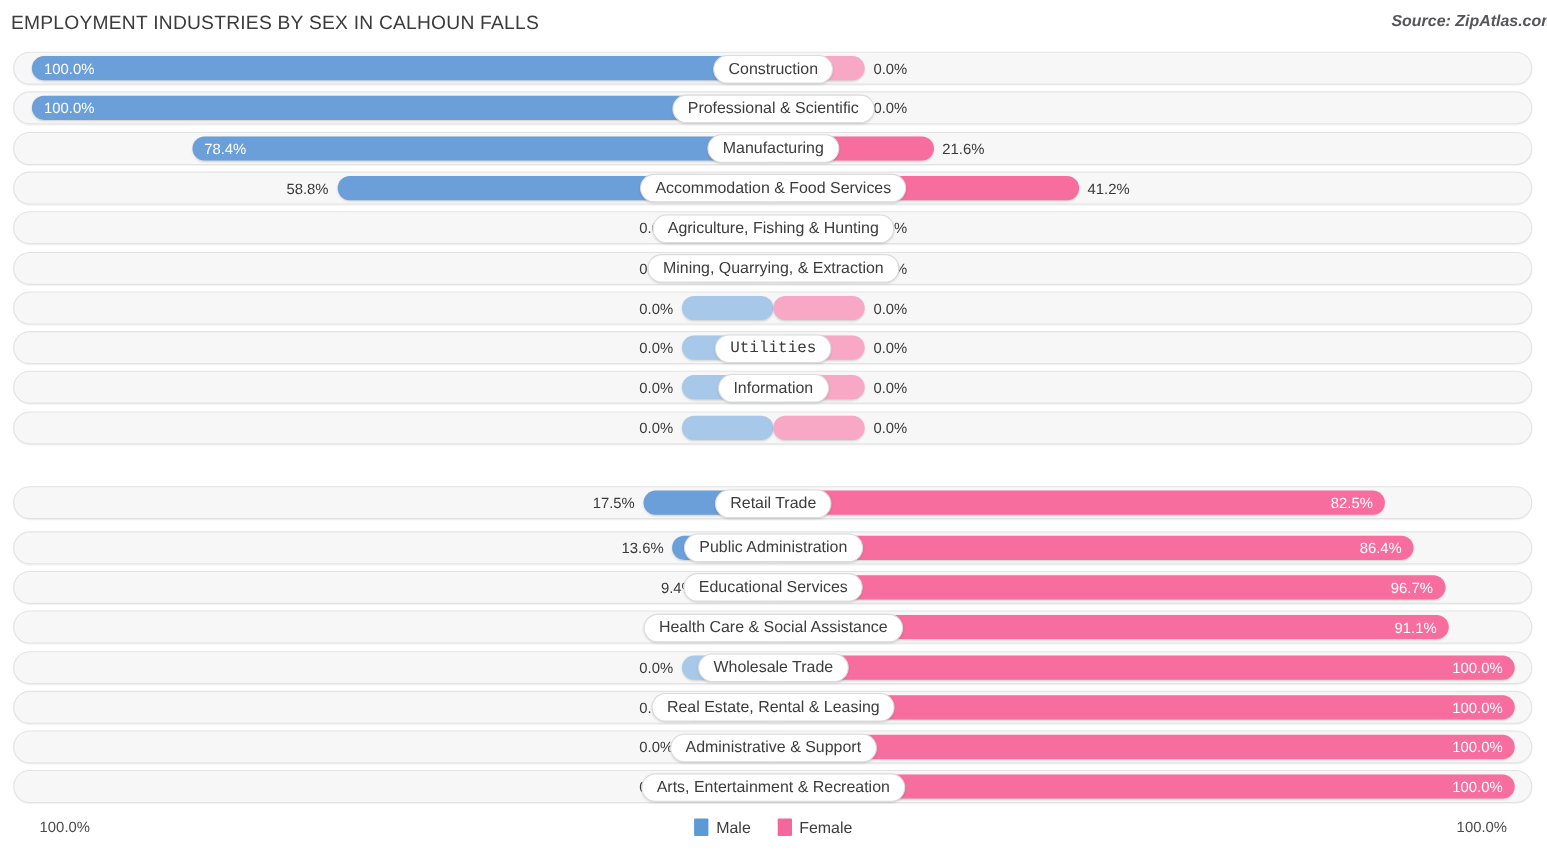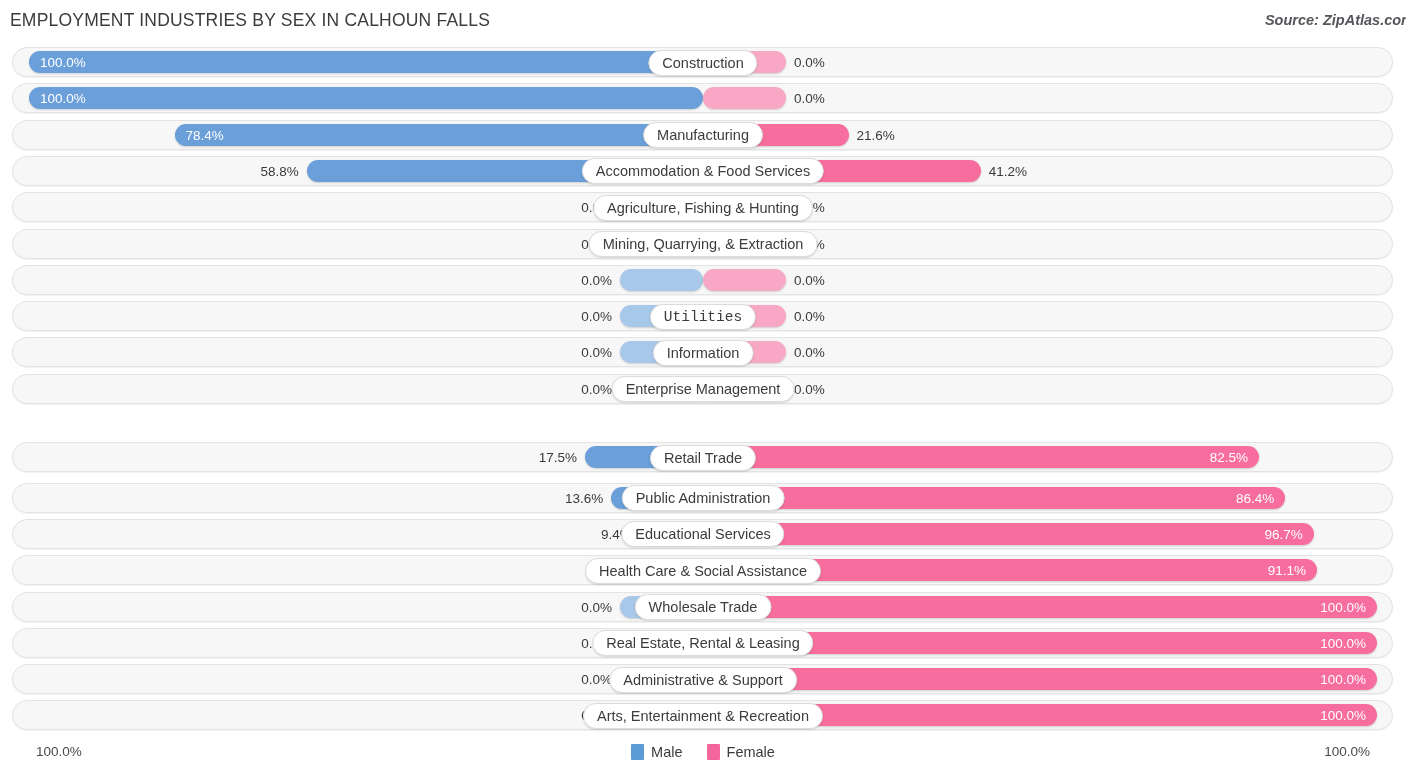--- a/index.html
+++ b/index.html
@@ -184,20 +184,21 @@
       <div class="val inside right-of" style="left: 40px;">100.0%</div>
       <div class="val outside right-of" style="left: 794px;">0.0%</div>
       <div class="pill" style="left: 703px;">Construction</div>
     </div>
     <div class="row" style="top: 36.3px;">
       <div class="track"></div>
       <div class="bar bar-male" style="left: 29px; width: 674px; background: rgb(106, 159, 218);"></div>
       <div class="bar bar-female" style="left: 703px; width: 83px; background: rgb(248, 168, 196);"></div>
       <div class="val inside right-of" style="left: 40px;">100.0%</div>
       <div class="val outside right-of" style="left: 794px;">0.0%</div>
+      <div class="pill" style="left: 703px;">Professional &amp; Scientific</div>
     </div>
     <div class="row" style="top: 72.6px;">
       <div class="track"></div>
       <div class="bar bar-male" style="left: 174.584px; width: 528.416px; background: rgb(106, 159, 218);"></div>
       <div class="bar bar-female" style="left: 703px; width: 145.584px; background: rgb(247, 109, 158);"></div>
       <div class="val inside right-of" style="left: 185.584px;">78.4%</div>
       <div class="val outside right-of" style="left: 856.584px;">21.6%</div>
       <div class="pill" style="left: 703px;">Manufacturing</div>
     </div>
     <div class="row" style="top: 108.9px;">
@@ -246,21 +247,20 @@
       <div class="val outside left-of" style="right: 794px;">0.0%</div>
       <div class="val outside right-of" style="left: 794px;">0.0%</div>
       <div class="pill" style="left: 703px;">Information</div>
     </div>
     <div class="row" style="top: 326.7px;">
       <div class="track"></div>
       <div class="bar bar-male" style="left: 620px; width: 83px; background: rgb(168, 200, 234);"></div>
       <div class="bar bar-female" style="left: 703px; width: 83px; background: rgb(248, 168, 196);"></div>
       <div class="val outside left-of" style="right: 794px;">0.0%</div>
       <div class="val outside right-of" style="left: 794px;">0.0%</div>
-      <div class="pill" style="left: 703px;">Enterprise Management</div>
     </div>
     <div class="row" style="top: 395px;">
       <div class="track"></div>
       <div class="bar bar-male" style="left: 585.05px; width: 117.95px; background: rgb(106, 159, 218);"></div>
       <div class="bar bar-female" style="left: 703px; width: 556.05px; background: rgb(247, 109, 158);"></div>
       <div class="val outside left-of" style="right: 828.95px;">17.5%</div>
       <div class="val inside left-of" style="left: auto; right: 157.95px;">82.5%</div>
       <div class="pill" style="left: 703px;">Retail Trade</div>
     </div>
     <div class="row" style="top: 435.6px;">

